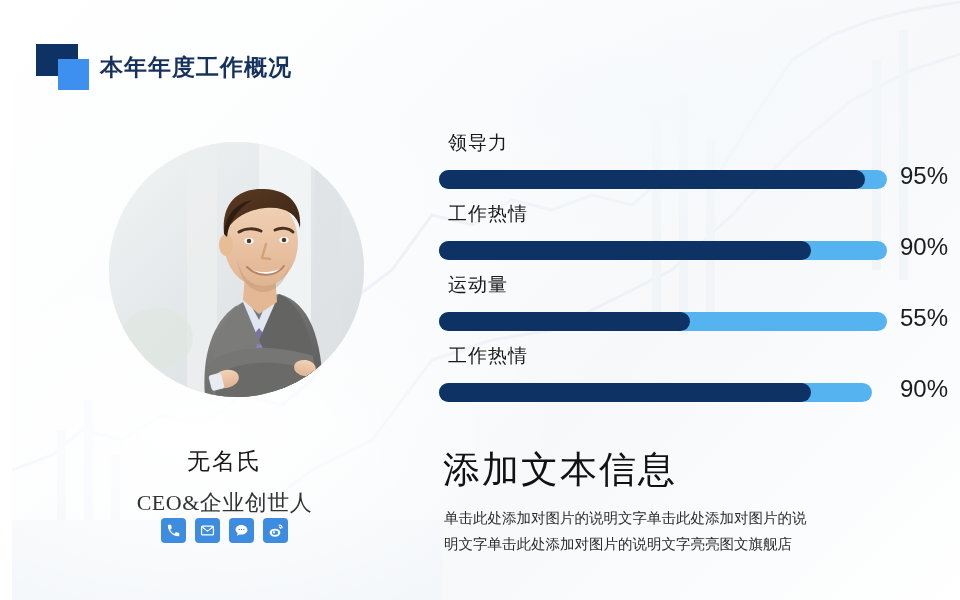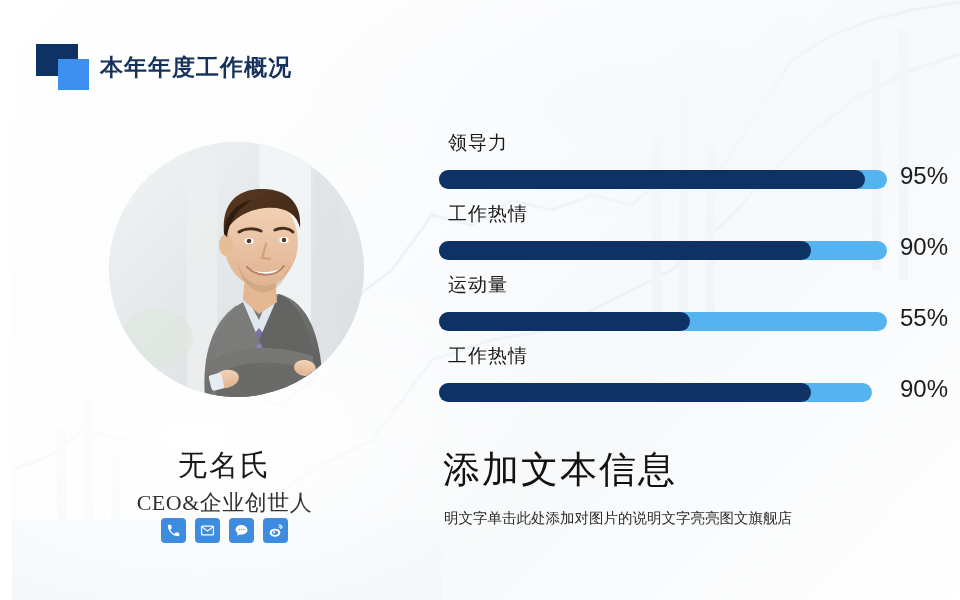--- a/index.html
+++ b/index.html
@@ -94,21 +94,21 @@
     overflow: hidden;
     background: #eceff1;
   }
   .avatar svg { display: block; width: 100%; height: 100%; }
 
   .profile-name {
     position: absolute;
     left: 0; top: 316px;
     width: 425px;
     text-align: center;
-    font-size: 29px;
+    font-size: 23px;
     color: #1a1a1a;
     letter-spacing: 2px;
   }
   .profile-role {
     position: absolute;
     left: 0; top: 358px;
     width: 425px;
     text-align: center;
     font-size: 22px;
     color: #333333;
@@ -389,17 +389,18 @@
       <div class="skill-bar" style="width:433px;">
         <div class="skill-fill" style="width:86%;"></div>
       </div>
       <div class="skill-pct">90%</div>
     </div>
   </div>
 
   <div class="textblock">
     <div class="tb-heading">添加文本信息</div>
     <div class="tb-body">
+      <span class="tb-line">单击此处添加对图片的说明文字单击此处添加对图片的说</span>
       <span class="tb-line">明文字单击此处添加对图片的说明文字亮亮图文旗舰店</span>
     </div>
   </div>
 
 </div>
 
 </body></html>

